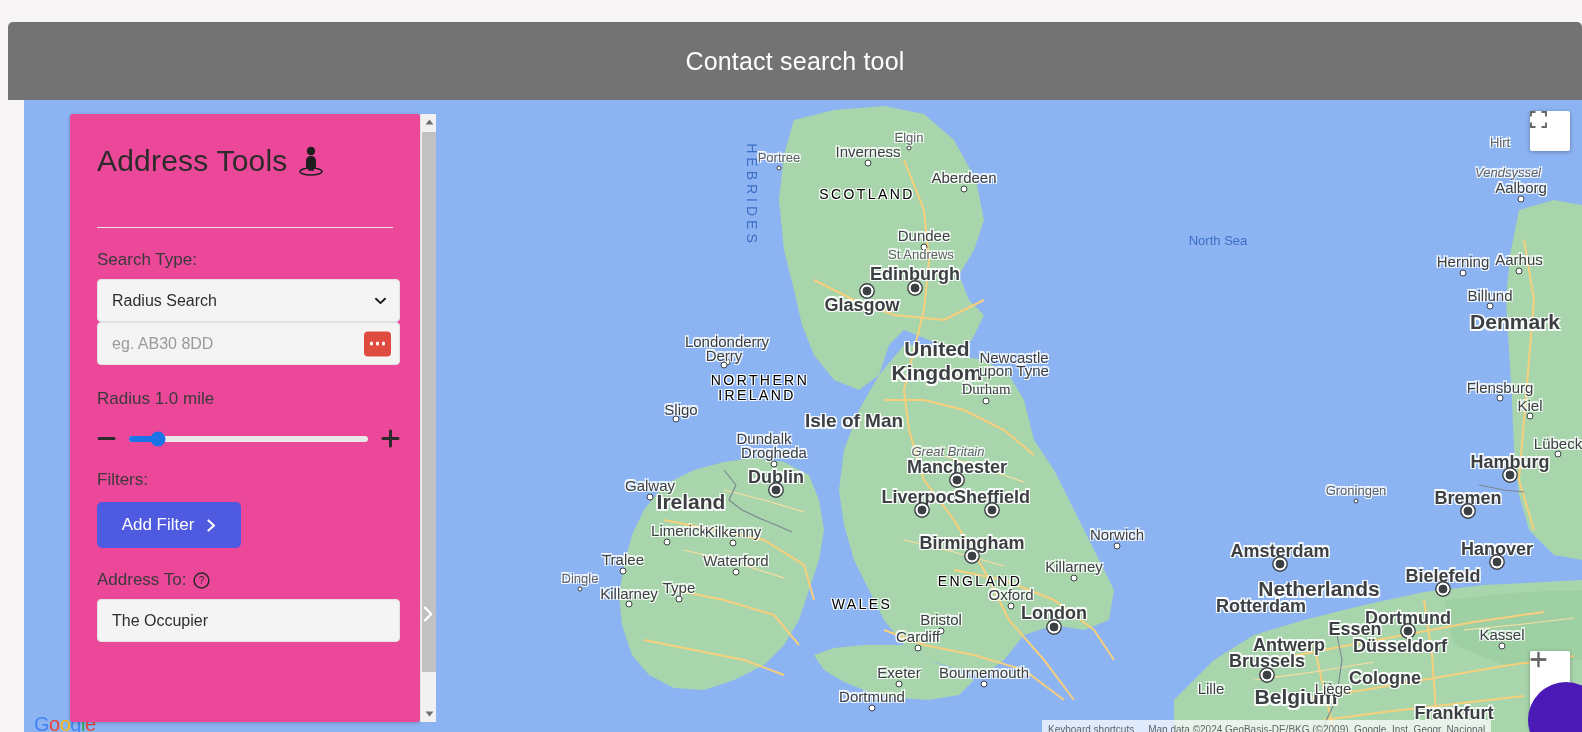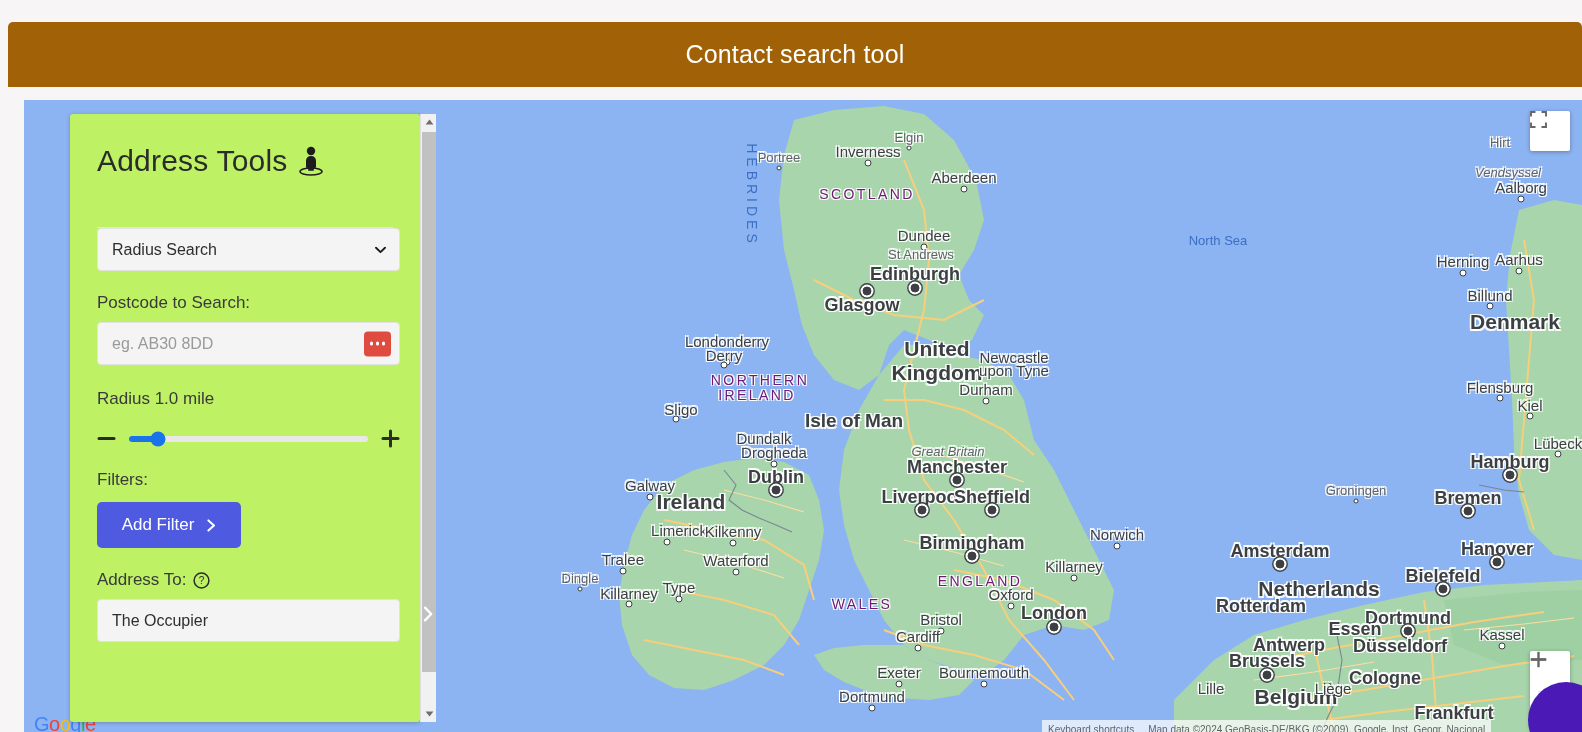--- a/index.html
+++ b/index.html
@@ -7,22 +7,22 @@
     width: 1582px; height: 732px;
     background: #f7f5f6;
     font-family: "Liberation Sans", sans-serif;
     overflow: hidden;
   }
   #root { position: relative; width: 1582px; height: 732px; }
 
   
   .app-header {
     position: absolute; left: 8px; top: 22px;
-    width: 1574px; height: 65px;
-    background: #a16207;
+    width: 1574px; height: 78px;
+    background: #737373;
     border-radius: 5px 5px 0 0;
     display: flex; align-items: center; justify-content: center;
   }
   .app-header-title {
     color: #ffffff; font-size: 25px; font-weight: 400; letter-spacing: .2px;
   }
 
   
   .map-wrap {
     position: absolute; left: 24px; top: 100px;
@@ -41,21 +41,21 @@
     font-family: "Liberation Sans", sans-serif;
     pointer-events: none;
   }
   .lbl-country {
     color: #3c4043; font-weight: bold; font-size: 19px;
     text-shadow: -1.5px -1.5px 0 rgba(255,255,255,.9), 1.5px -1.5px 0 rgba(255,255,255,.9),
                  -1.5px 1.5px 0 rgba(255,255,255,.9), 1.5px 1.5px 0 rgba(255,255,255,.9);
   }
   .lbl-country.big { font-size: 21px; }
   .lbl-region {
-    color: #701a75; font-weight: 400; font-size: 14px; letter-spacing: 2.4px;
+    color: #000000; font-weight: 400; font-size: 14px; letter-spacing: 2.4px;
     text-shadow: -1.2px -1.2px 0 rgba(255,255,255,.9), 1.2px -1.2px 0 rgba(255,255,255,.9),
                  -1.2px 1.2px 0 rgba(255,255,255,.9), 1.2px 1.2px 0 rgba(255,255,255,.9);
   }
   .lbl-city {
     color: #3c4043; font-size: 15px;
     text-shadow: -1.2px -1.2px 0 rgba(255,255,255,.92), 1.2px -1.2px 0 rgba(255,255,255,.92),
                  -1.2px 1.2px 0 rgba(255,255,255,.92), 1.2px 1.2px 0 rgba(255,255,255,.92);
   }
   .lbl-city.major { font-size: 18px; font-weight: bold; }
   .lbl-city.minor { font-size: 13px; color: #5f6368; }
@@ -109,21 +109,21 @@
   .purple-blob {
     position: absolute; right: -22px; bottom: -26px;
     width: 76px; height: 76px; border-radius: 50%;
     background: #4b19b5;
   }
 
   
   .panel {
     position: absolute; left: 70px; top: 114px;
     width: 350px; height: 608px;
-    background: #bef264;
+    background: #ec4899;
     border-radius: 3px;
     box-shadow: 0 1px 4px rgba(0,0,0,.22);
     overflow: hidden;
   }
   .panel-inner { padding: 30px 27px 0 27px; }
   .panel-title {
     font-size: 30px; color: #2b2b2b; font-weight: 400;
     display: flex; align-items: center; gap: 11px;
     letter-spacing: .2px;
   }
@@ -341,21 +341,21 @@
           <div class="map-label lbl-city" style="left: 599px; top: 459px;">Tralee</div>
           <div class="city-dot" style="left: 599px; top: 471px;"></div>
           <div class="map-label lbl-city minor" style="left: 556px; top: 478px;">Dingle</div>
           <div class="city-dot small" style="left: 556px; top: 489px;"></div>
           <div class="map-label lbl-city" style="left: 605px; top: 493px;">Killarney</div>
           <div class="city-dot" style="left: 605px; top: 504px;"></div>
           <div class="map-label lbl-city" style="left: 655px; top: 487px;">Type</div>
           <div class="city-dot" style="left: 655px; top: 499px;"></div>
           <div class="map-label lbl-city" style="left: 990px; top: 257px;">Newcastle</div>
           <div class="map-label lbl-city" style="left: 990px; top: 270px;">upon Tyne</div>
-          <div class="map-label lbl-city" style="left: 962px; top: 289px;">Durham</div>
+          <div class="map-label lbl-city" style="left: 962px; top: 289px; font-family: Liberation Serif, serif;">Durham</div>
           <div class="city-dot" style="left: 962px; top: 301px;"></div>
           <div class="map-label lbl-city major" style="left: 933px; top: 367px;">Manchester</div>
           <div class="city-dot cap" style="left: 933px; top: 380px;"></div>
           <div class="map-label lbl-city major" style="left: 898px; top: 397px;">Liverpool</div>
           <div class="city-dot cap" style="left: 898px; top: 410px;"></div>
           <div class="map-label lbl-city major" style="left: 968px; top: 397px;">Sheffield</div>
           <div class="city-dot cap" style="left: 968px; top: 410px;"></div>
           <div class="map-label lbl-city major" style="left: 948px; top: 443px;">Birmingham</div>
           <div class="city-dot cap" style="left: 948px; top: 456px;"></div>
           <div class="map-label lbl-city" style="left: 1093px; top: 434px;">Norwich</div>
@@ -466,28 +466,28 @@
         <span>Address Tools</span>
         <svg class="pegman" viewBox="0 0 26 30">
           <ellipse cx="13" cy="25.5" rx="11" ry="3.6" fill="none" stroke="#1d1d1d" stroke-width="1.5"></ellipse>
           <circle cx="13" cy="5" r="4.2" fill="#1d1d1d"></circle>
           <path d="M13 10c-3.4 0-5 2-5 5v5.5c0 1 .7 1.7 1.6 1.7h.6v2.6h5.6v-2.6h.6c.9 0 1.6-.7 1.6-1.7V15c0-3-1.6-5-5-5z" fill="#1d1d1d"></path>
         </svg>
       </div>
 
       <div class="panel-divider"></div>
 
+      <div class="field-label">Search Type:</div>
       <div class="select-box">
         <span>Radius Search</span>
         <svg class="chev-down" viewBox="0 0 11 7">
           <path d="M1 1.2L5.5 5.6L10 1.2" fill="none" stroke="#1d1d1d" stroke-width="1.9" stroke-linecap="round" stroke-linejoin="round"></path>
         </svg>
       </div>
 
-      <div class="field-label">Postcode to Search:</div>
       <div class="input-box">
         <span class="ph">eg. AB30 8DD</span>
         <span class="dots-btn">
           <i></i>
           <i></i>
           <i></i>
         </span>
       </div>
 
       <div class="radius-label">Radius 1.0 mile</div>

